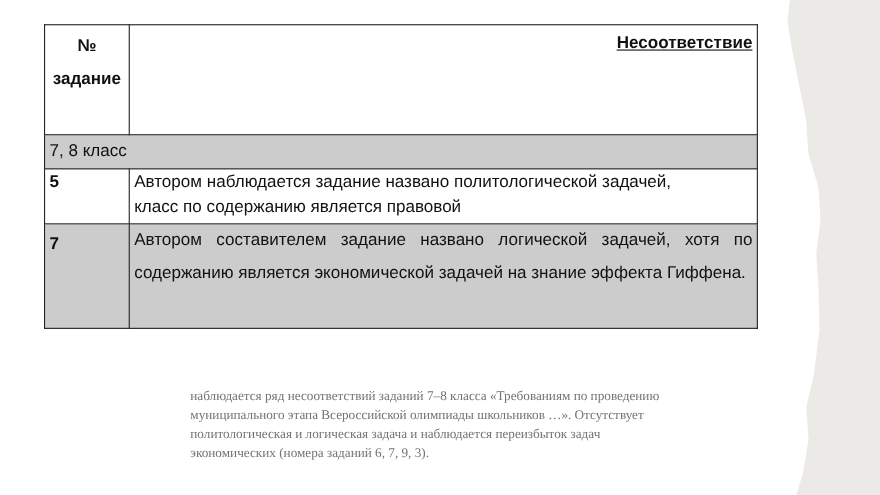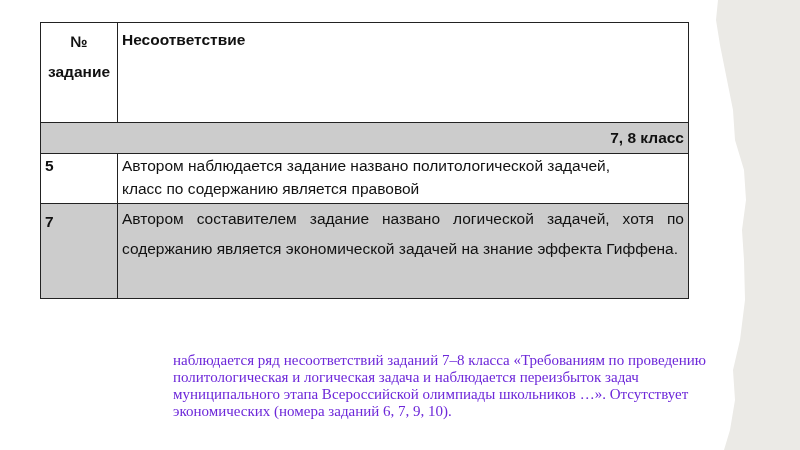--- a/index.html
+++ b/index.html
@@ -16,33 +16,33 @@
       position: absolute; left: 40px; top: 22px; width: 649px;
       border-collapse: collapse; table-layout: fixed;
       font-family: "Liberation Sans", sans-serif; font-size: 15.5px; color: #111;
     }
     table.grid td, table.grid th {
       border: 1.5px solid #222; vertical-align: top; padding: 0 4px;
     }
     col.c1 { width: 77px; }
     .hdr th { height: 92px; font-weight: bold; background: #fff; }
     .hdr th.num { text-align: center; line-height: 30px; padding-top: 4px; }
-    .hdr th.title { text-align: left; padding-top: 7px; line-height: 20px; }
+    .hdr th.title { text-align: right; padding-top: 7px; line-height: 20px; text-decoration: underline; }
     .section td {
-      background: #cccccc; text-align: right; font-weight: bold;
+      background: #cccccc; text-align: left; font-weight: normal;
       height: 30px; line-height: 30px; padding: 0;
     }
     .r5 td { background: #ffffff; height: 49px; line-height: 23px; padding-top: 1px; }
     .r7 td { background: #cccccc; height: 88px; line-height: 30px; }
     td.n { font-weight: bold; padding-top: 4px; }
     .r7 td.n { line-height: 23px; padding-top: 6px; }
     td.just { text-align: justify; text-align-last: left; margin-top: 12px; }
     .note {
       position: absolute; left: 173px; top: 352px; width: 545px;
-      font-family: "Liberation Serif", serif; font-size: 15px; line-height: 17px; color: #6d28d9;
+      font-family: "Liberation Serif", serif; font-size: 12px; line-height: 17px; color: #737373;
     }
     .note span { display: block; white-space: nowrap; }
   </style>
 </head>
 <body>
 
 <svg class="torn" viewBox="0 0 800 450" xmlns="http://www.w3.org/2000/svg">
   <path d="M718,0 L800,0 L800,450 L724,450 L730,430 L735,400 L733,370 L740,340 L745,300 L744,260 L742,230 L746,200 L744,170 L735,140 L733,110 L727,80 L720,45 L716,20 Z" fill="#ebeae6"></path>
 </svg>
 
@@ -71,16 +71,16 @@
   </tr>
   <tr class="r7">
     <td class="n">7</td>
     <td class="just">Автором составителем задание названо логической задачей, хотя по содержанию является экономической задачей на знание эффекта Гиффена.</td>
   </tr>
 </tbody>
   </table>
 
 <div class="note">
   <span>наблюдается ряд несоответствий заданий 7–8 класса «Требованиям по проведению</span>
+  <span>муниципального этапа Всероссийской олимпиады школьников …». Отсутствует</span>
   <span>политологическая и логическая задача и наблюдается переизбыток задач</span>
-  <span>муниципального этапа Всероссийской олимпиады школьников …». Отсутствует</span>
-  <span>экономических (номера заданий 6, 7, 9, 10).</span>
+  <span>экономических (номера заданий 6, 7, 9, 3).</span>
 </div>
 
 </body></html>

